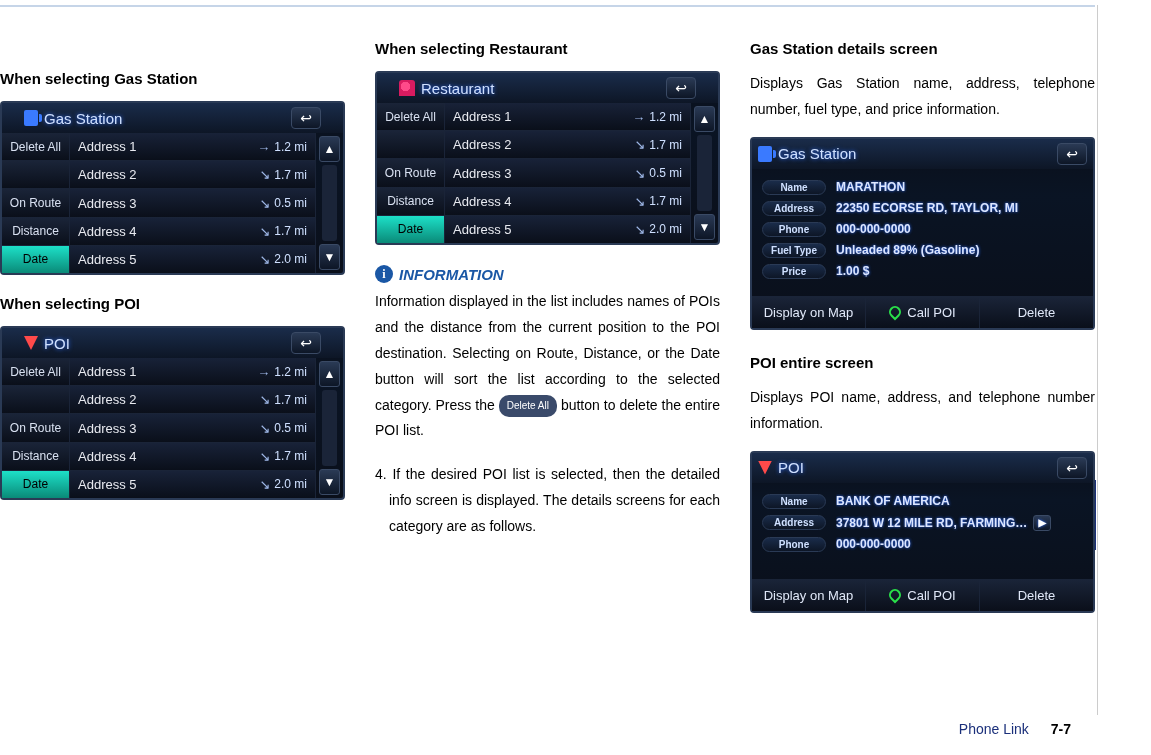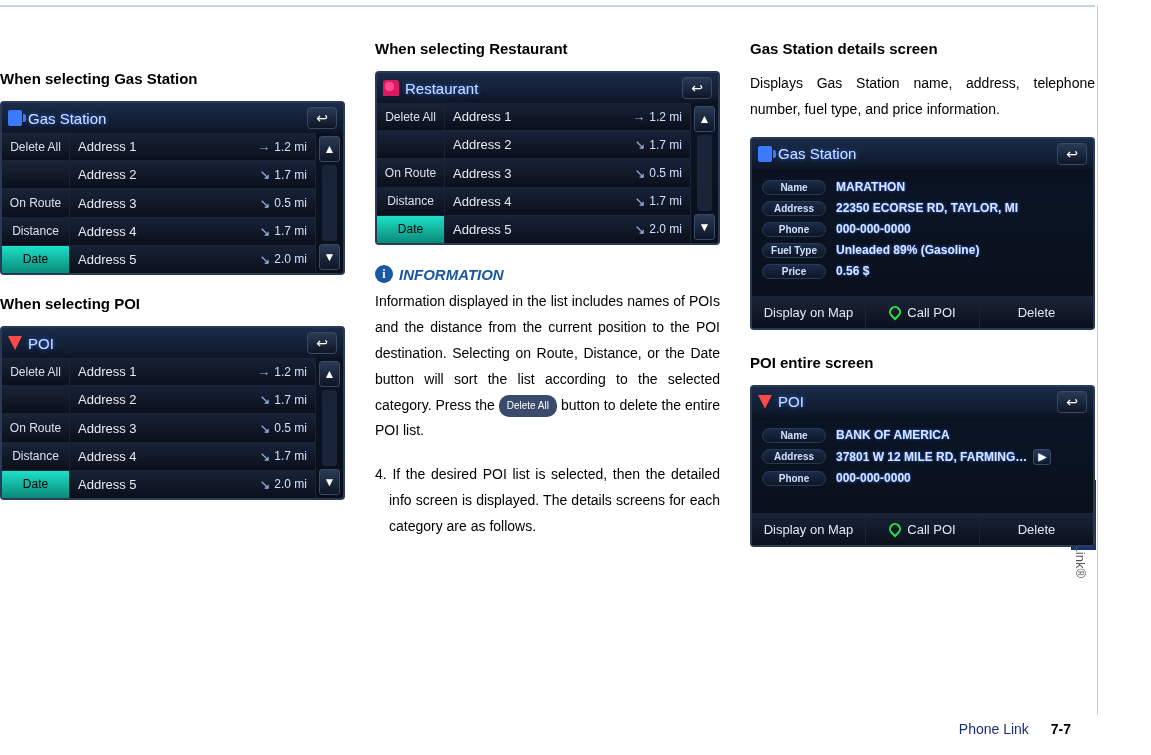--- a/index.html
+++ b/index.html
@@ -112,21 +112,21 @@
     border-radius: 4px;
     color: #e8eaf0;
     font-size: 12px;
     position: relative;
     margin-bottom: 20px;
   }
   .scr-title {
     display: flex;
     align-items: center;
     justify-content: space-between;
-    padding: 4px 6px;
+    padding: 4px 22px;
     background: linear-gradient(#1a2c4a, #0d1626);
   }
   .scr-title .t-left {
     display: flex;
     align-items: center;
     gap: 6px;
     font-size: 15px;
     color: #cfe0ff;
     text-shadow: 0 0 4px #2a6aff;
   }
@@ -530,35 +530,36 @@
             </div>
             <div class="fld">
               <span class="lbl">Fuel Type</span>
               <span class="val">
                 <span>Unleaded 89% (Gasoline)</span>
               </span>
             </div>
             <div class="fld">
               <span class="lbl">Price</span>
               <span class="val">
-                <span>0.56 $</span>
+                <span>1.00 $</span>
               </span>
             </div>
           </div>
         <div class="action-bar">
             <div class="abtn">Display on Map</div>
             <div class="abtn">
               <span class="call-ico"></span>
               <span>Call POI</span>
             </div>
             <div class="abtn">Delete</div>
           </div>
       </div>
 
       <h3>POI entire screen</h3>
+      <p style="margin-bottom:14px;">Displays POI name, address, and telephone number information.</p>
 
       <div class="detail poi">
         <div class="scr-title">
           <div class="t-left">
             <span class="icon-poi"></span>
             <span>POI</span>
           </div>
           <div class="back">↩</div>
         </div>
         <div class="fields">

